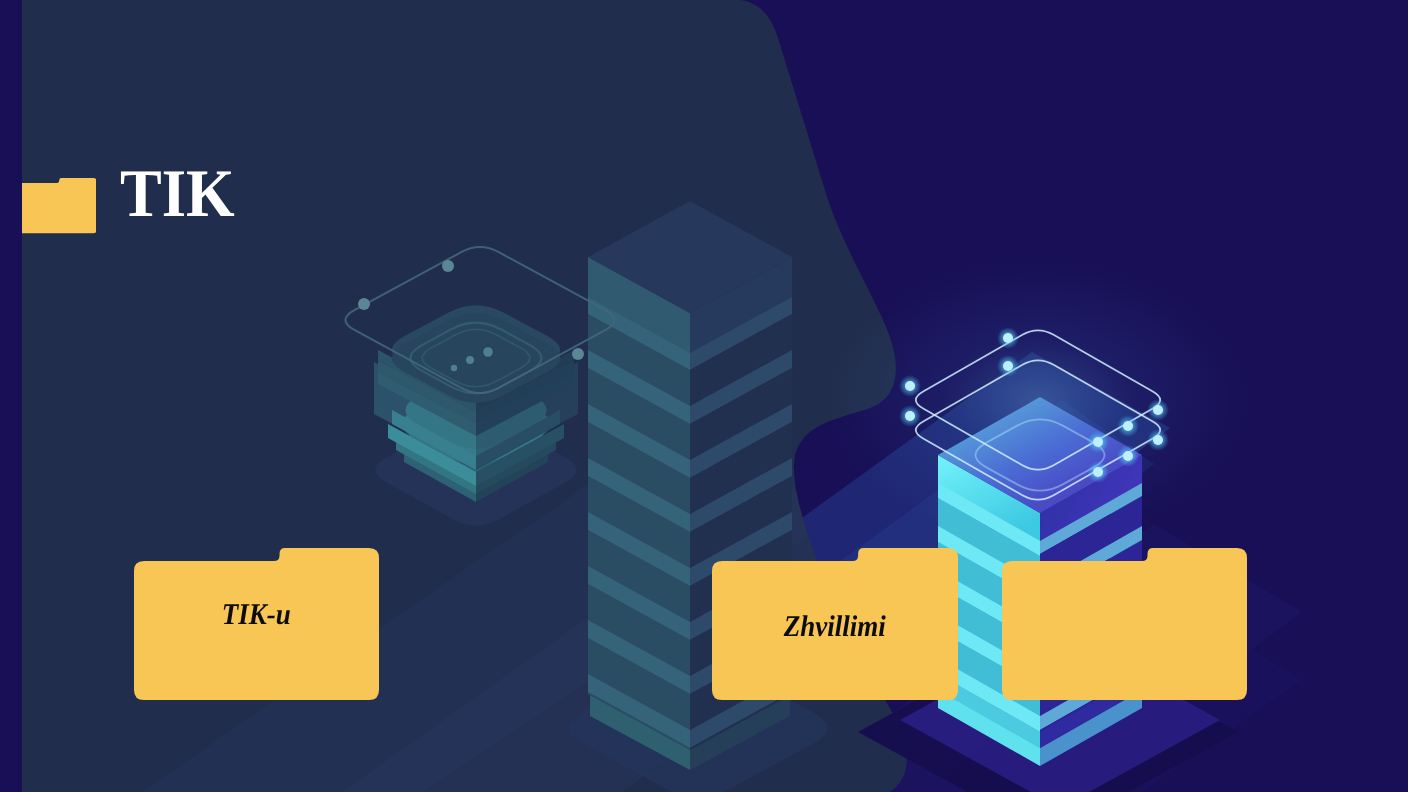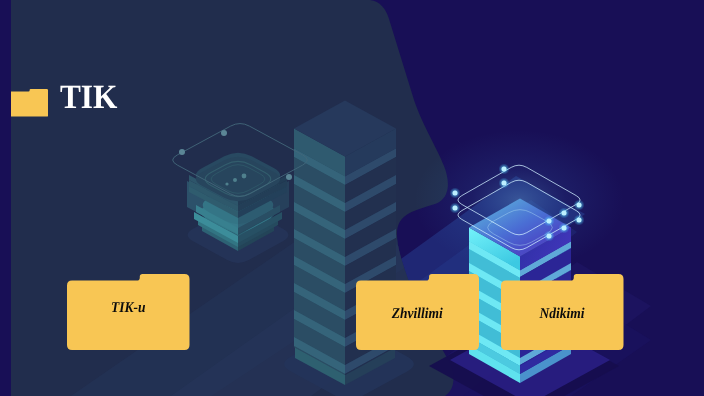--- a/index.html
+++ b/index.html
@@ -251,17 +251,14 @@
         <path d="M5.00 6.50 L70.26 6.50 Q73.06 6.50 73.06 3.70 L73.06 2.80 Q73.06 0.00 75.86 0.00 L118.00 0.00 Q123.00 0.00 123.00 5.00 L123.00 71.00 Q123.00 76.00 118.00 76.00 L5.00 76.00 Q0.00 76.00 0.00 71.00 L0.00 11.50 Q0.00 6.50 5.00 6.50 Z" fill="#f8c654"></path>
       </svg>
       <div class="folder-label" style="top:11.0px;">
         <span class="fl">Zhvillimi</span>
       </div>
     </div>
 <div class="folder" style="left:490.0px;top:273.5px;width:122.5px;height:76.0px;">
       <svg class="fsvg" viewBox="0 0 122.5 76.0" width="122.5" height="76.0">
         <path d="M5.00 6.50 L69.97 6.50 Q72.77 6.50 72.77 3.70 L72.77 2.80 Q72.77 0.00 75.56 0.00 L117.50 0.00 Q122.50 0.00 122.50 5.00 L122.50 71.00 Q122.50 76.00 117.50 76.00 L5.00 76.00 Q0.00 76.00 0.00 71.00 L0.00 11.50 Q0.00 6.50 5.00 6.50 Z" fill="#f8c654"></path>
       </svg>
-      <div class="folder-label" style="top:11.0px;">
-        <span class="fl">Ndikimi</span>
-      </div>
     </div>
 </div>
 
 </body></html>

